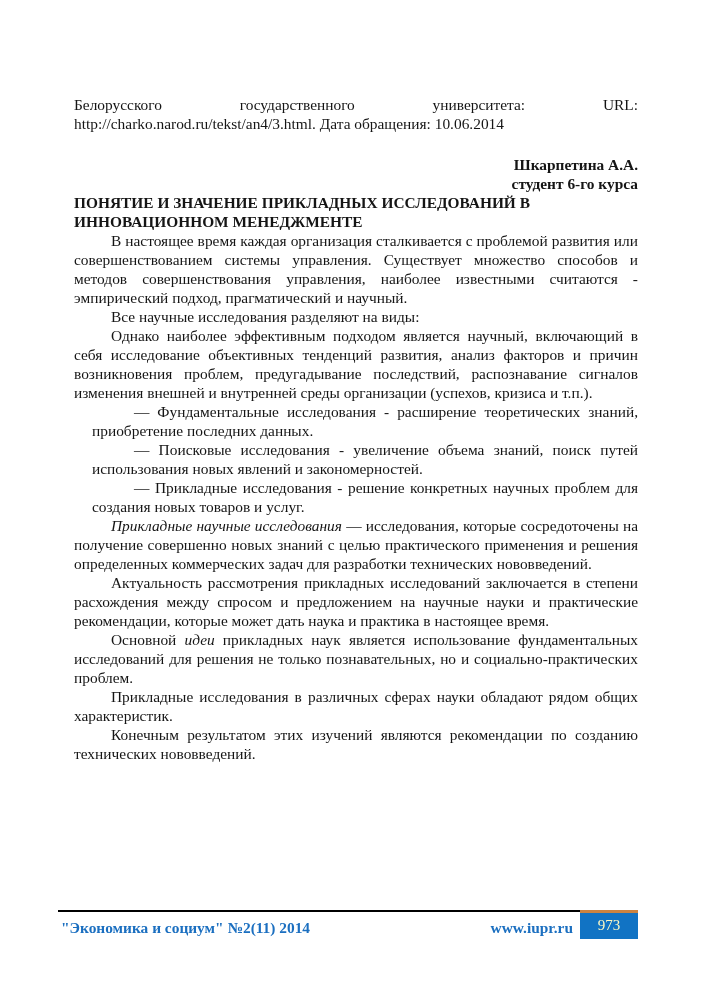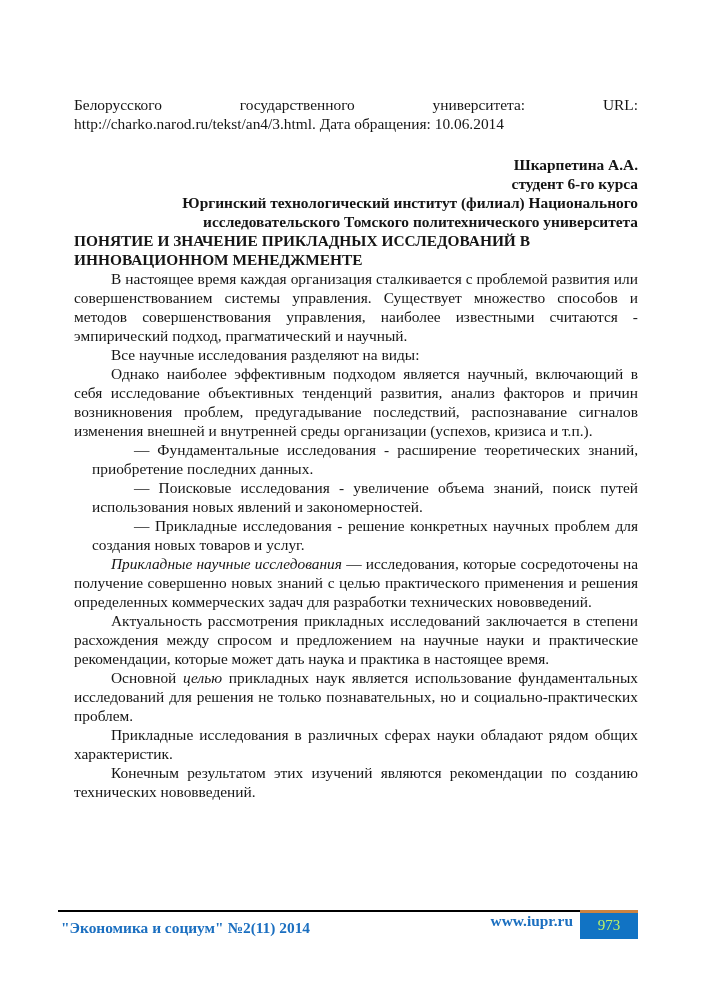--- a/index.html
+++ b/index.html
@@ -56,62 +56,62 @@
     font-size: 15.4px;
   }
   .footer-journal {
     padding: 7px 0 0 3px;
   }
   .footer-right {
     display: flex;
     align-items: flex-start;
   }
   .footer-site {
+    padding-top: 7px;
     margin-right: 7px;
   }
   .page-number-box {
     margin-top: -2.5px;
     width: 58px;
     height: 26px;
     border-top: 3px solid #cc8340;
     background: #1173c4;
-    color: #bef264;
+    color: #fef9c3;
     display: flex;
     align-items: center;
     justify-content: center;
     font-weight: normal;
     font-size: 15px;
   }
 </style>
 </head>
 <body>
 
 <div class="page">
   <div class="content">
 
     <p class="ref-para"><span>Белорусского государственного университета: URL: </span><span class="nw">http://charko.narod.ru/tekst/an4/3.html.</span><span> Дата обращения: 10.06.2014</span></p>
 
     <div class="author-block">
       <div>Шкарпетина А.А.</div>
       <div>студент 6-го курса</div>
-      <div>Юргинский технологический институт (филиал) Национального исследовательского Томского политехнического университета</div>
     </div>
 
     <div class="article-title">ПОНЯТИЕ И ЗНАЧЕНИЕ ПРИКЛАДНЫХ ИССЛЕДОВАНИЙ В ИННОВАЦИОННОМ МЕНЕДЖМЕНТЕ</div>
 
     <div>
         <div class="para"><span>В настоящее время каждая организация сталкивается с проблемой развития или совершенствованием системы управления. Существует множество способов и методов совершенствования управления, наиболее известными считаются - эмпирический подход, прагматический и научный.</span></div>
         <div class="para"><span>Все научные исследования разделяют на виды:</span></div>
         <div class="para"><span>Однако наиболее эффективным подходом является научный, включающий в себя исследование объективных тенденций развития, анализ факторов и причин возникновения проблем, предугадывание последствий, распознавание сигналов изменения внешней и внутренней среды организации (успехов, кризиса и т.п.).</span></div>
         <div class="list-item"><span>— Фундаментальные исследования - расширение теоретических знаний, приобретение последних данных.</span></div>
         <div class="list-item"><span>— Поисковые исследования - увеличение объема знаний, поиск путей использования новых явлений и закономерностей.</span></div>
         <div class="list-item"><span>— Прикладные исследования - решение конкретных научных проблем для создания новых товаров и услуг.</span></div>
         <div class="para"><span class="it">Прикладные научные исследования</span><span> — исследования, которые сосредоточены на получение совершенно новых знаний с целью практического применения и решения определенных коммерческих задач для разработки технических нововведений.</span></div>
         <div class="para"><span>Актуальность рассмотрения прикладных исследований заключается в степени расхождения между спросом и предложением на научные науки и практические рекомендации, которые может дать наука и практика в настоящее время.</span></div>
-        <div class="para"><span>Основной </span><span class="it">целью</span><span> прикладных наук является использование фундаментальных исследований для решения не только познавательных, но и социально-практических проблем.</span></div>
+        <div class="para"><span>Основной </span><span class="it">идеи</span><span> прикладных наук является использование фундаментальных исследований для решения не только познавательных, но и социально-практических проблем.</span></div>
         <div class="para"><span>Прикладные исследования в различных сферах науки обладают рядом общих характеристик.</span></div>
         <div class="para"><span>Конечным результатом этих изучений являются рекомендации по созданию технических нововведений.</span></div>
       </div>
 
   </div>
 
   <div class="footer">
     <div class="footer-journal" style="color: rgb(27, 111, 192);">"Экономика и социум" №2(11) 2014</div>
     <div class="footer-right">
       <div class="footer-site" style="color: rgb(27, 111, 192);">www.iupr.ru</div>

